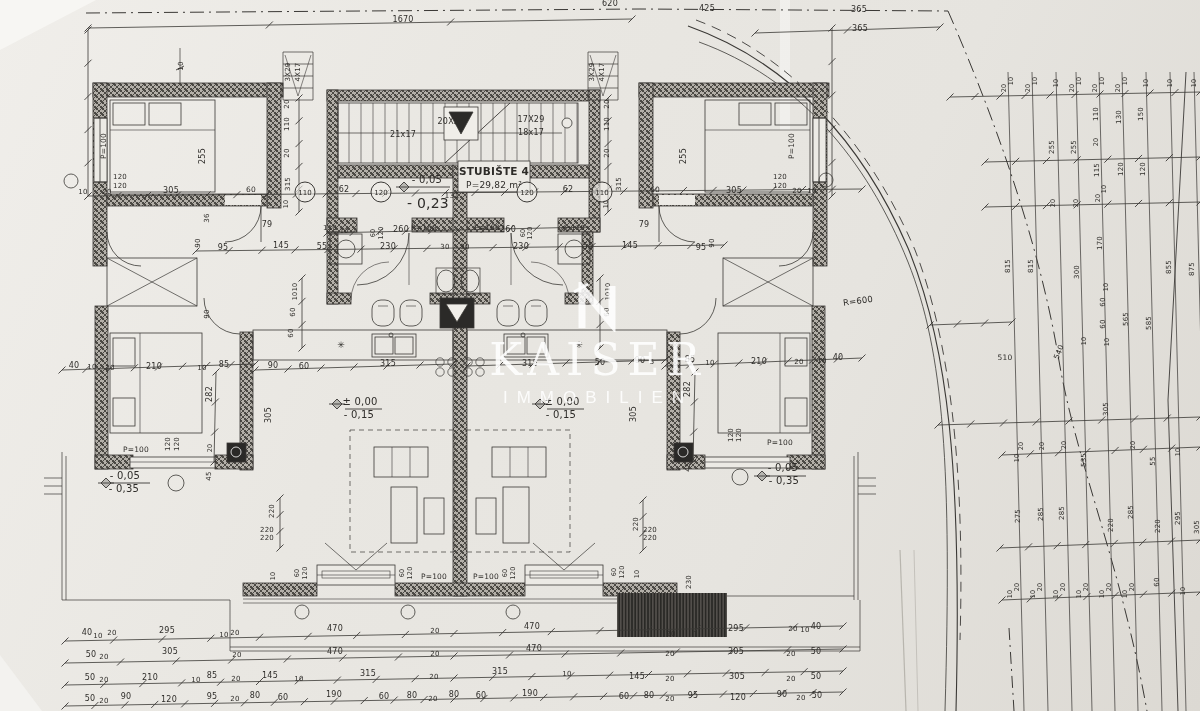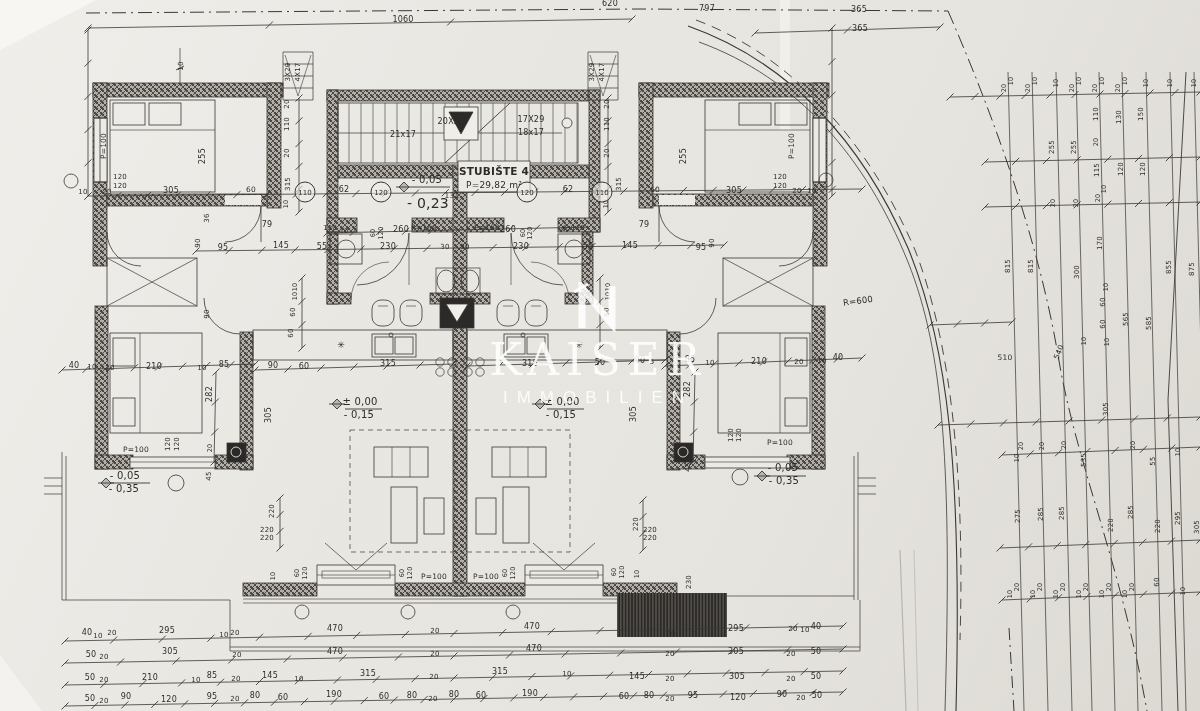--- a/index.html
+++ b/index.html
@@ -602,22 +602,22 @@
       <line x1="689.8846153846154" y1="698.1923076923077" x2="696.8846153846154" y2="691.1923076923077" stroke="#3a3835" stroke-width="0.9"></line>
       <line x1="719.8076923076923" y1="697.6538461538462" x2="726.8076923076923" y2="690.6538461538462" stroke="#3a3835" stroke-width="0.9"></line>
       <line x1="749.7307692307692" y1="697.1153846153846" x2="756.7307692307692" y2="690.1153846153846" stroke="#3a3835" stroke-width="0.9"></line>
       <line x1="779.6538461538462" y1="696.5769230769231" x2="786.6538461538462" y2="689.5769230769231" stroke="#3a3835" stroke-width="0.9"></line>
       <line x1="809.5769230769231" y1="696.0384615384615" x2="816.5769230769231" y2="689.0384615384615" stroke="#3a3835" stroke-width="0.9"></line>
       <line x1="839.5" y1="695.5" x2="846.5" y2="688.5" stroke="#3a3835" stroke-width="0.9"></line>
     </svg>
 
   <div id="labels">
       <div class="lbl" style="left: 610px; top: 4px; font-size: 8px; transform: translate(-50%, -50%);">620</div>
-      <div class="lbl" style="left: 403px; top: 20px; font-size: 8px; transform: translate(-50%, -50%);">1060</div>
-      <div class="lbl" style="left: 707px; top: 9px; font-size: 8px; transform: translate(-50%, -50%);">797</div>
+      <div class="lbl" style="left: 403px; top: 20px; font-size: 8px; transform: translate(-50%, -50%);">1670</div>
+      <div class="lbl" style="left: 707px; top: 9px; font-size: 8px; transform: translate(-50%, -50%);">425</div>
       <div class="lbl" style="left: 859px; top: 10px; font-size: 8px; transform: translate(-50%, -50%);">365</div>
       <div class="lbl" style="left: 860px; top: 29px; font-size: 8px; transform: translate(-50%, -50%);">365</div>
       <div class="lbl" style="left: 181px; top: 66px; font-size: 7px; transform: translate(-50%, -50%) rotate(-90deg);">10</div>
       <div class="lbl" style="left: 288px; top: 72px; font-size: 7px; transform: translate(-50%, -50%) rotate(-90deg);">3X29</div>
       <div class="lbl" style="left: 298px; top: 72px; font-size: 7px; transform: translate(-50%, -50%) rotate(-90deg);">4X17</div>
       <div class="lbl" style="left: 592px; top: 72px; font-size: 7px; transform: translate(-50%, -50%) rotate(-90deg);">3X29</div>
       <div class="lbl" style="left: 602px; top: 72px; font-size: 7px; transform: translate(-50%, -50%) rotate(-90deg);">4X17</div>
       <div class="lbl" style="left: 403px; top: 122px; font-size: 8px; transform: translate(-50%, -50%); margin-left: 48px;">20X29</div>
       <div class="lbl" style="left: 403px; top: 135px; font-size: 8px; transform: translate(-50%, -50%);">21x17</div>
       <div class="lbl" style="left: 531px; top: 120px; font-size: 8px; transform: translate(-50%, -50%);">17X29</div>

